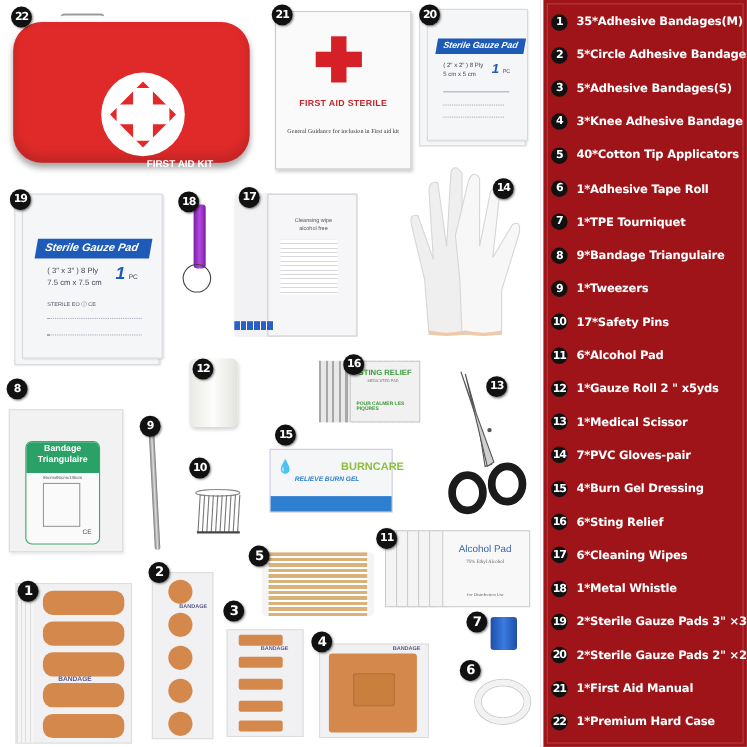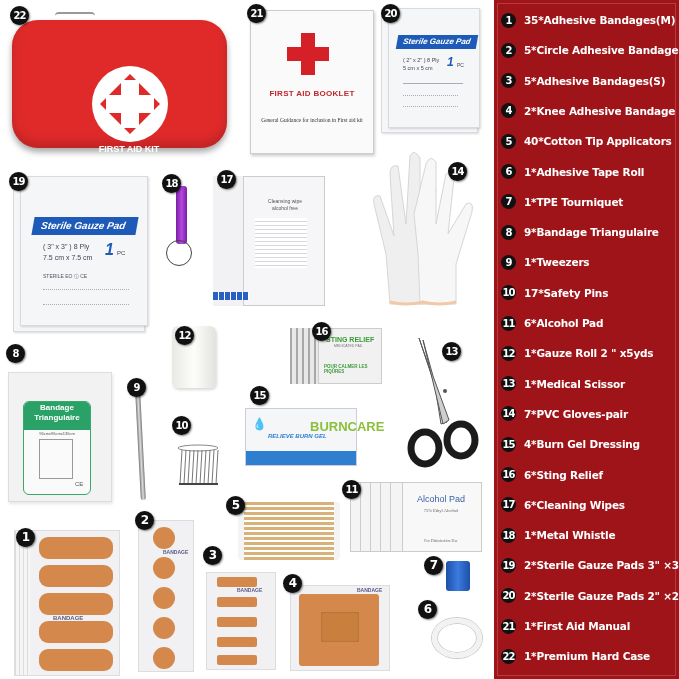--- a/index.html
+++ b/index.html
@@ -9,21 +9,21 @@
   .badge.two{font-size:10px;}
   
   .panel{position:absolute;left:491px;top:0;width:188px;height:679px;background:#9e1419;border-left:3px solid #fff;box-sizing:border-box;}
   .panel .inner{position:absolute;left:3px;top:3px;right:3px;bottom:3px;border:1px solid #b83a3e;}
   .legend-row{position:absolute;left:10px;height:18px;display:flex;align-items:center;}
   .legend-num{width:15px;height:15px;border-radius:50%;background:#111;color:#fff;font-family:"DejaVu Sans",sans-serif;font-weight:bold;font-size:10px;line-height:15px;text-align:center;letter-spacing:-1px;margin-right:8px;flex:none;}
   .legend-text{color:#fff;font-family:"DejaVu Sans",sans-serif;font-weight:bold;font-size:10.5px;white-space:nowrap;letter-spacing:-0.2px;}
   
   .case{left:12px;top:20px;width:215px;height:128px;background:#e02a2a;border-radius:26px;box-shadow:0 4px 6px rgba(0,0,0,.35), inset 0 -6px 10px rgba(0,0,0,.15);}
   .case-circle{left:80px;top:46px;width:76px;height:76px;border-radius:50%;background:#fff;}
-  .case-label{left:52px;top:124px;width:130px;text-align:center;color:#fff;font-weight:bold;font-size:9px;}
+  .case-label{left:52px;top:124px;width:130px;text-align:right;color:#fff;font-weight:bold;font-size:9px;}
   
   .booklet{left:250px;top:10px;width:122px;height:142px;background:#fafafa;border:1px solid #ccc;box-shadow:1px 2px 3px rgba(0,0,0,.2);}
   .booklet-title{left:0;top:78px;width:122px;text-align:center;color:#c0272d;font-size:8px;font-weight:bold;letter-spacing:.3px;}
   .booklet-sub{left:10px;top:106px;width:102px;text-align:center;color:#333;font-family:"Liberation Serif",serif;font-size:5.5px;line-height:7px;}
   .gauze{background:#f5f6f8;border:1px solid #d8dadf;box-shadow:1px 1px 2px rgba(0,0,0,.15);}
   .gauze-band{background:#1e5bb8;color:#fff;font-weight:bold;font-style:italic;transform:skewX(-10deg);}
   .small-txt{color:#445;font-size:5px;line-height:6px;}
   .wipe-strip{background:#f2f2f4;border-right:1px solid #c8c8cc;}
   .pad{background:#f4f4f4;border:1px solid #ccc;}
   .bandage{background:#d4884b;border-radius:9px;}
@@ -44,21 +44,21 @@
     <div class="legend-row" style="left: 501px; top: 41.3px;">
       <div class="legend-num">2</div>
       <div class="legend-text">5*Circle Adhesive Bandages</div>
     </div>
     <div class="legend-row" style="left: 501px; top: 71.6px;">
       <div class="legend-num">3</div>
       <div class="legend-text">5*Adhesive Bandages(S)</div>
     </div>
     <div class="legend-row" style="left: 501px; top: 101.9px;">
       <div class="legend-num">4</div>
-      <div class="legend-text">2*Knee Adhesive Bandage</div>
+      <div class="legend-text">3*Knee Adhesive Bandage</div>
     </div>
     <div class="legend-row" style="left: 501px; top: 132.2px;">
       <div class="legend-num">5</div>
       <div class="legend-text">40*Cotton Tip Applicators</div>
     </div>
     <div class="legend-row" style="left: 501px; top: 162.5px;">
       <div class="legend-num">6</div>
       <div class="legend-text">1*Adhesive Tape Roll</div>
     </div>
     <div class="legend-row" style="left: 501px; top: 192.8px;">
@@ -136,21 +136,21 @@
     </svg>
   </div>
   <div class="abs case-label">FIRST AID KIT</div>
 </div>
 <div class="abs" style="left:55px;top:12px;width:40px;height:8px;border-top:2px solid #999;border-radius:4px;"></div>
 <div class="badge two" style="left:10px;top:6px;">22</div>
 
 <div class="abs booklet">
   <div class="abs" style="left:50px;top:22px;width:14px;height:42px;background:#d42026;"></div>
   <div class="abs" style="left:36px;top:36px;width:42px;height:14px;background:#d42026;"></div>
-  <div class="abs booklet-title">FIRST AID BOOKLET</div>
+  <div class="abs booklet-title">FIRST AID STERILE</div>
   <div class="abs booklet-sub">General Guidance for inclusion in First aid kit</div>
 </div>
 <div class="badge two" style="left:247px;top:4px;">21</div>
 
 <div class="abs gauze" style="left:381px;top:14px;width:95px;height:117px;"></div>
 <div class="abs gauze" style="left:388px;top:8px;width:90px;height:118px;">
   <div class="abs gauze-band" style="left:8px;top:26px;width:80px;height:14px;font-size:8px;line-height:14px;padding-left:6px;box-sizing:border-box;">Sterile Gauze Pad</div>
   <div class="abs small-txt" style="left:14px;top:48px;font-size:5.5px;">( 2" x 2" ) 8 Ply</div>
   <div class="abs small-txt" style="left:14px;top:56px;font-size:5.5px;">5 cm x 5 cm</div>
   <div class="abs" style="left:58px;top:46px;color:#1e5bb8;font-style:italic;font-weight:bold;font-size:12px;">1</div>
@@ -218,21 +218,21 @@
     <path d="M18 4 L28 40 L44 84 L38 88 Z" fill="#cfcfcf" stroke="#555"></path>
     <circle cx="40" cy="55" r="2" fill="#555"></circle>
     <ellipse cx="20" cy="112" rx="14" ry="16" fill="none" stroke="#1b1b1b" stroke-width="7"></ellipse>
     <ellipse cx="56" cy="104" rx="14" ry="16" fill="none" stroke="#1b1b1b" stroke-width="7"></ellipse>
   </svg>
 </div>
 <div class="badge two" style="left:442px;top:342px;">13</div>
 
 <div class="abs" style="left:245px;top:408px;width:112px;height:58px;background:#f4f6f8;border:1px solid #ccd;box-sizing:border-box;">
   <div class="abs" style="left:6px;top:8px;color:#2f7fd0;font-size:12px;">💧</div>
-  <div class="abs" style="left:20px;top:10px;color:#8bc03a;font-size:13px;font-weight:bold;padding-left:44px;">BURNCARE</div>
+  <div class="abs" style="left:20px;top:10px;color:#8bc03a;font-size:10px;font-weight:bold;padding-left:44px;">BURNCARE</div>
   <div class="abs" style="left:22px;top:24px;color:#2f7fd0;font-size:6px;font-weight:bold;font-style:italic;">RELIEVE BURN GEL</div>
   <div class="abs" style="left:0;top:42px;width:110px;height:14px;background:#2f7fd0;"></div>
 </div>
 <div class="badge two" style="left:250px;top:386px;">15</div>
 
 <div class="abs" style="left:8px;top:372px;width:102px;height:128px;background:#f2f2f2;border:1px solid #ddd;box-shadow:1px 2px 3px rgba(0,0,0,.1);">
   <div class="abs" style="left:14px;top:28px;width:66px;height:92px;border:1.5px solid #3aa86b;border-radius:6px;background:#fafafa;"></div>
   <div class="abs" style="left:15px;top:29px;width:66px;height:28px;background:#2aa167;border-radius:5px 5px 0 0;"></div>
   <div class="abs" style="left:15px;top:30px;width:66px;text-align:center;color:#fff;font-weight:bold;font-size:8px;">Bandage</div>
   <div class="abs" style="left:15px;top:40px;width:66px;text-align:center;color:#fff;font-weight:bold;font-size:8px;">Triangulaire</div>

